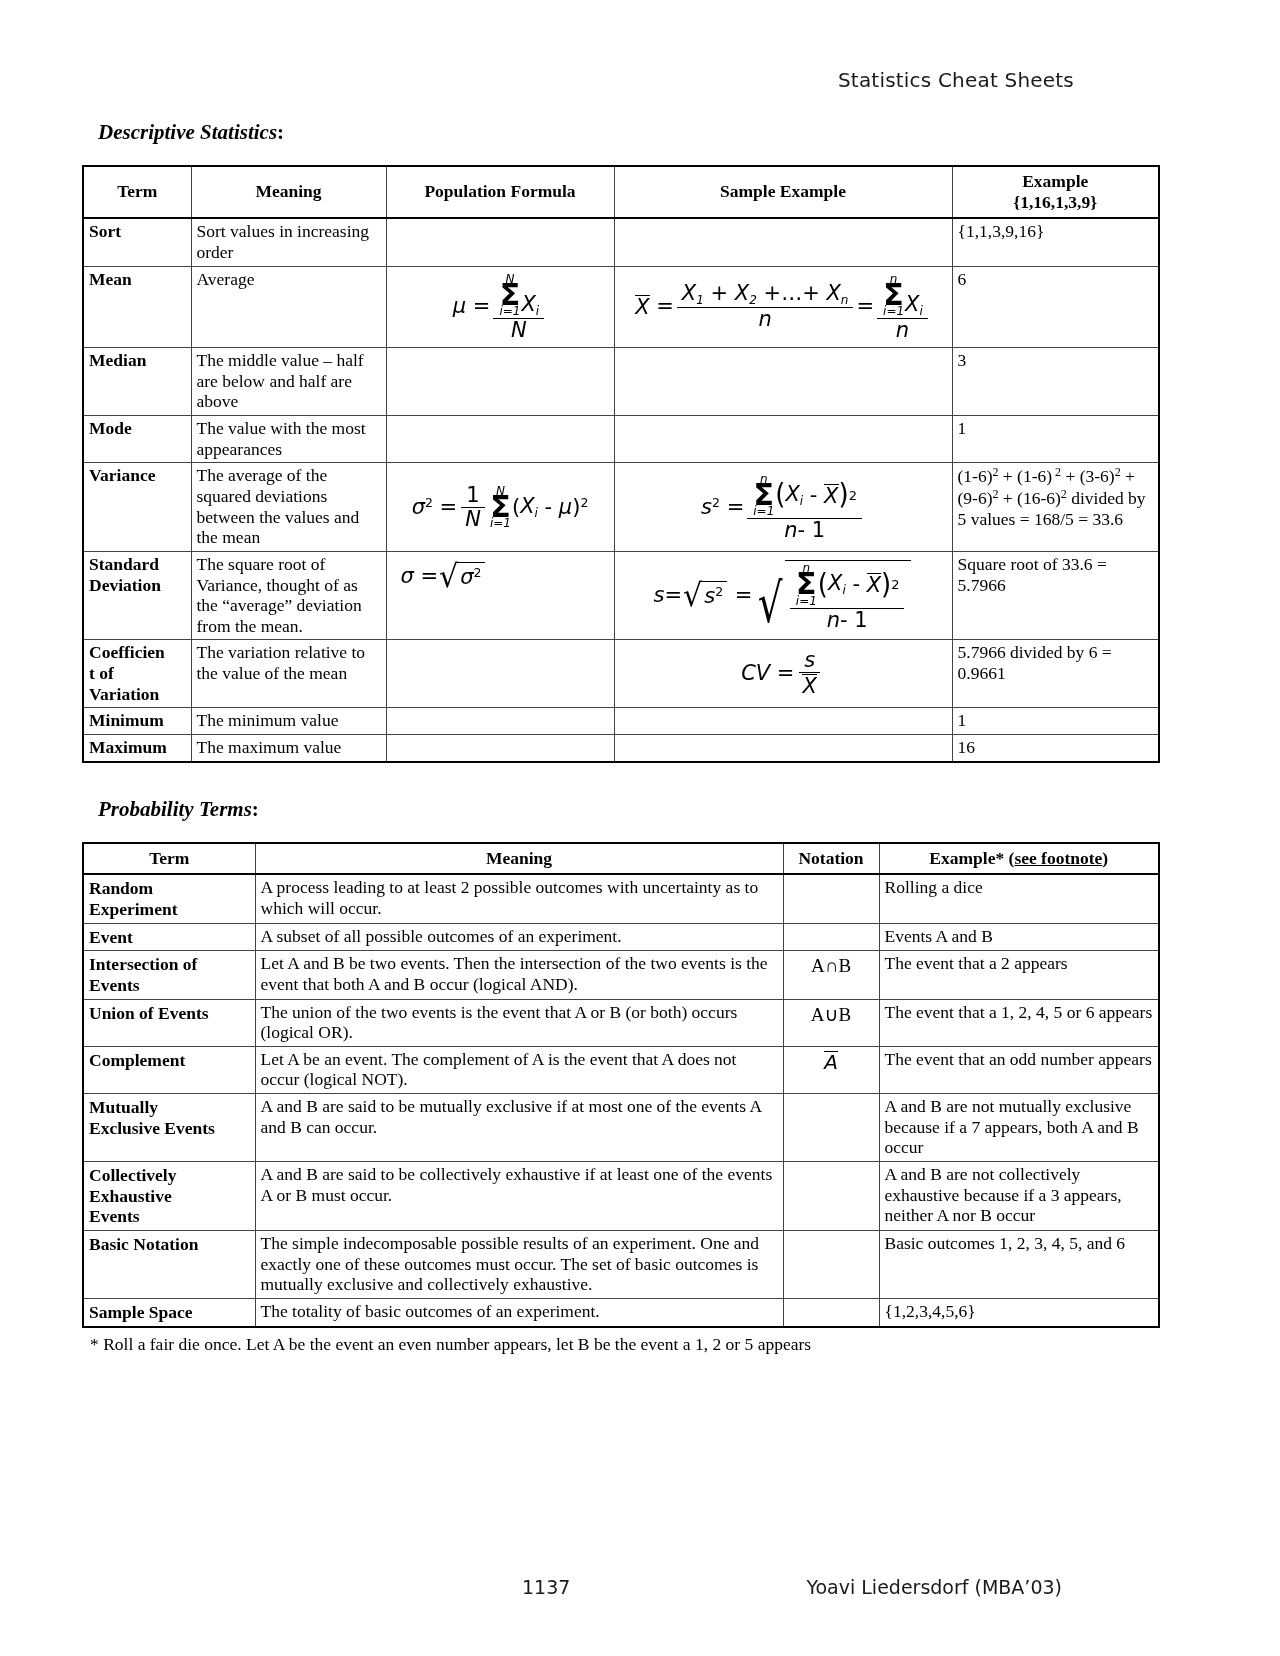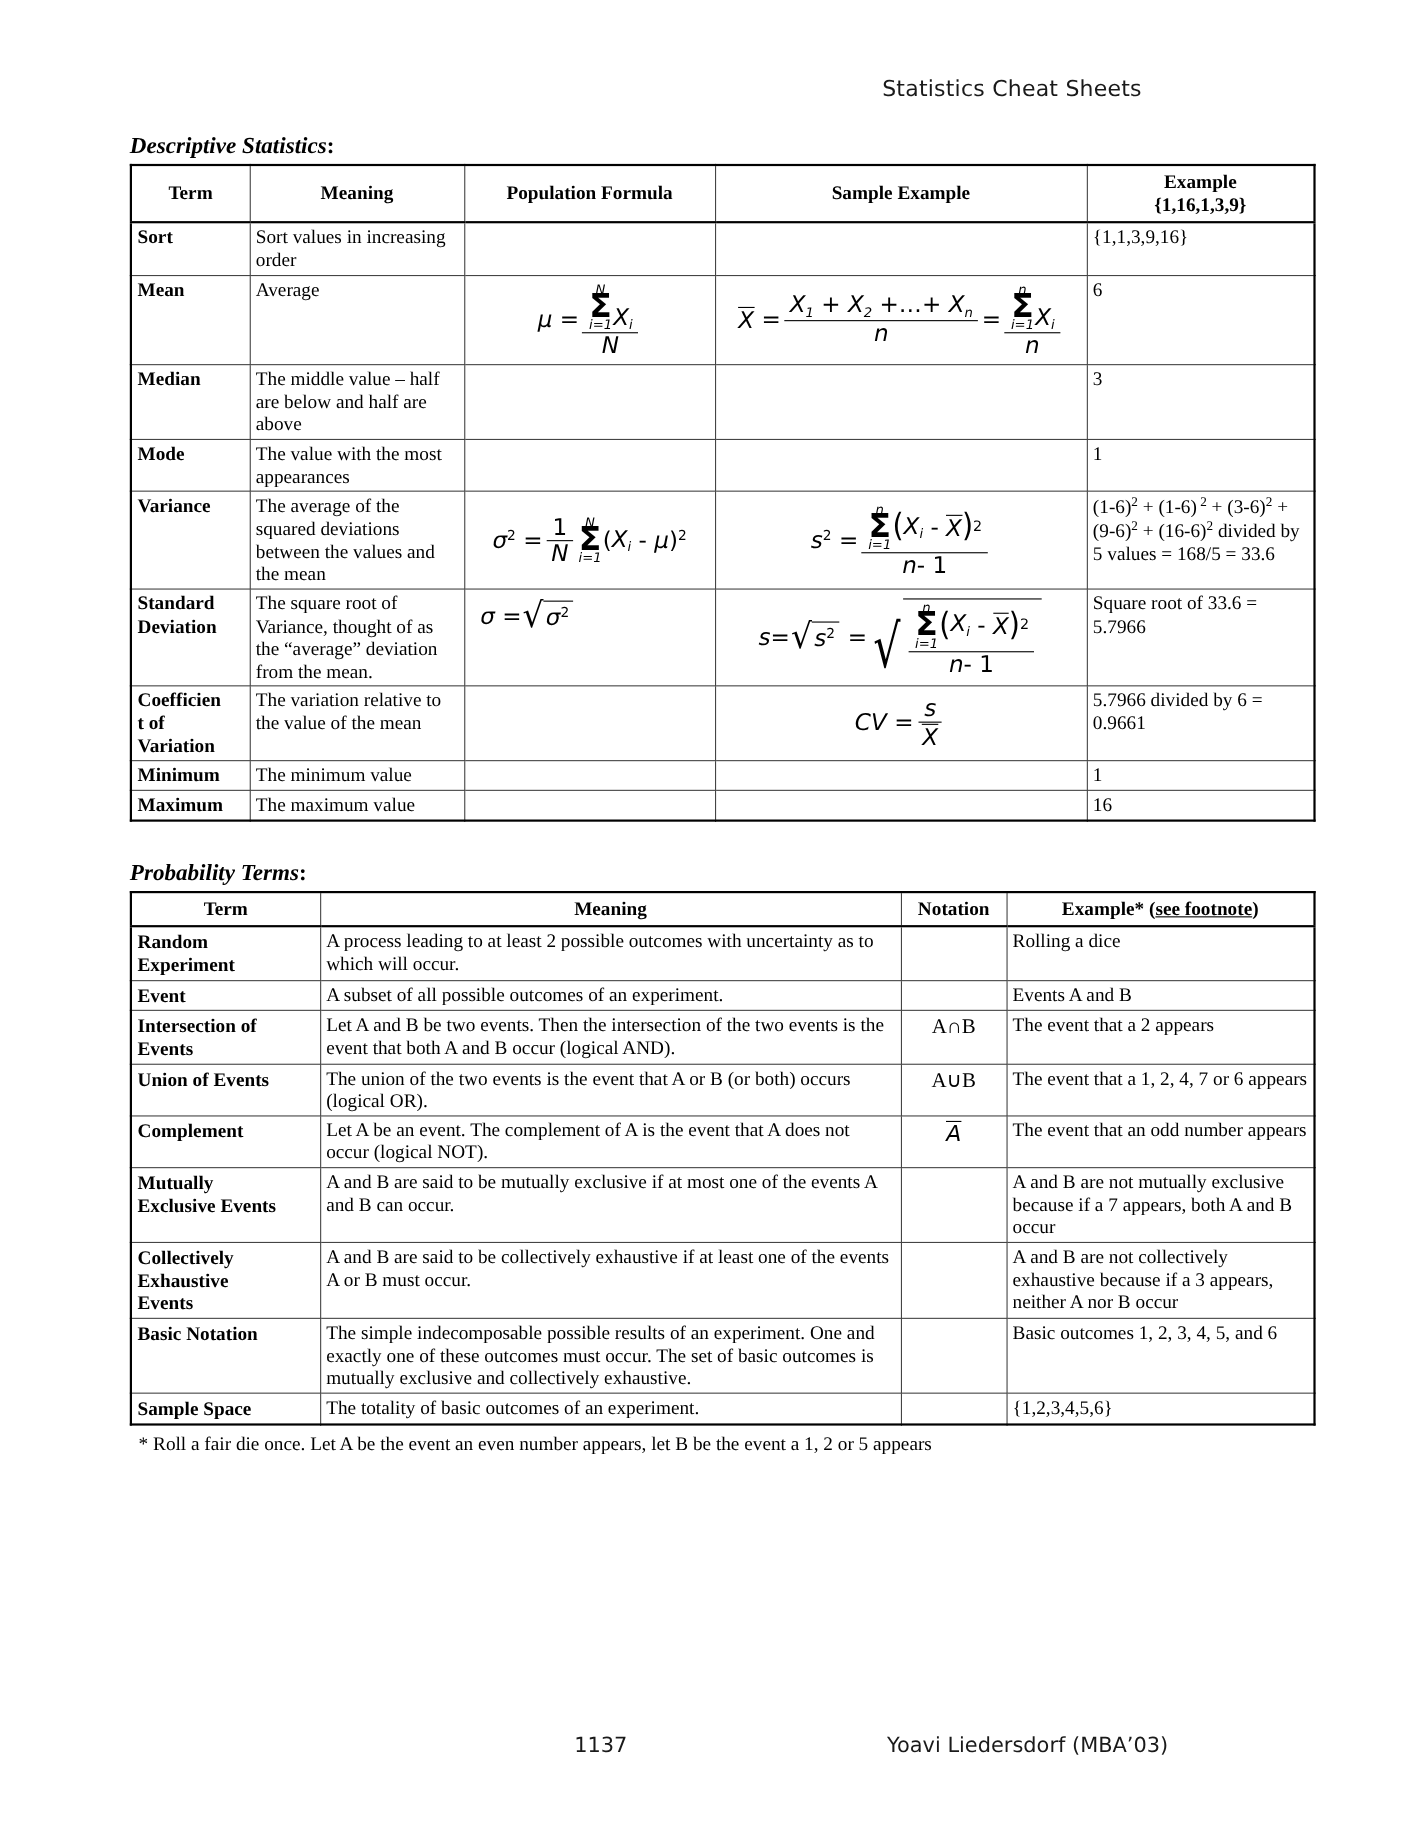--- a/index.html
+++ b/index.html
@@ -13,39 +13,39 @@
     font-family: "Liberation Serif", serif;
     color: #000000;
     position: relative;
     overflow: hidden;
   }
   .page {
     position: relative;
     width: 1188px;
     height: 1656px;
     box-sizing: border-box;
-    padding: 0 108px;
+    padding: 0 72px;
   }
   
   .doc-header {
     text-align: right;
     font-family: "DejaVu Sans", sans-serif;
     font-size: 20px;
     color: #1a1a1a;
     padding-top: 68px;
     padding-right: 42px;
     letter-spacing: .2px;
   }
   
   .section-title {
     font-family: "Liberation Serif", serif;
     font-weight: bold;
     font-style: italic;
     font-size: 21px;
-    margin: 0;
+    margin: 16px;
     padding: 0 0 4px 10px;
   }
   .section-title .plain {
     font-style: normal;
     font-weight: bold;
   }
   #desc-title-wrap { margin-top: 28px; }
   #prob-title-wrap { margin-top: 34px; }
 
   
@@ -536,21 +536,21 @@
       <tr>
         <td class="term">Intersection of<br>Events</td>
         <td>Let A and B be two events. Then the intersection of the two events is the event that both A and B occur (logical AND).</td>
         <td class="notation">A∩B</td>
         <td>The event that a 2 appears</td>
       </tr>
       <tr>
         <td class="term">Union of Events</td>
         <td>The union of the two events is the event that A or B (or both) occurs (logical OR).</td>
         <td class="notation">A∪B</td>
-        <td>The event that a 1, 2, 4, 7 or 6 appears</td>
+        <td>The event that a 1, 2, 4, 5 or 6 appears</td>
       </tr>
       <tr>
         <td class="term">Complement</td>
         <td>Let A be an event. The complement of A is the event that A does not occur (logical NOT).</td>
         <td class="notation">
           <span class="math" style="font-size:20px;">
               <span class="ovl">A</span>
             </span>
         </td>
         <td>The event that an odd number appears</td>

